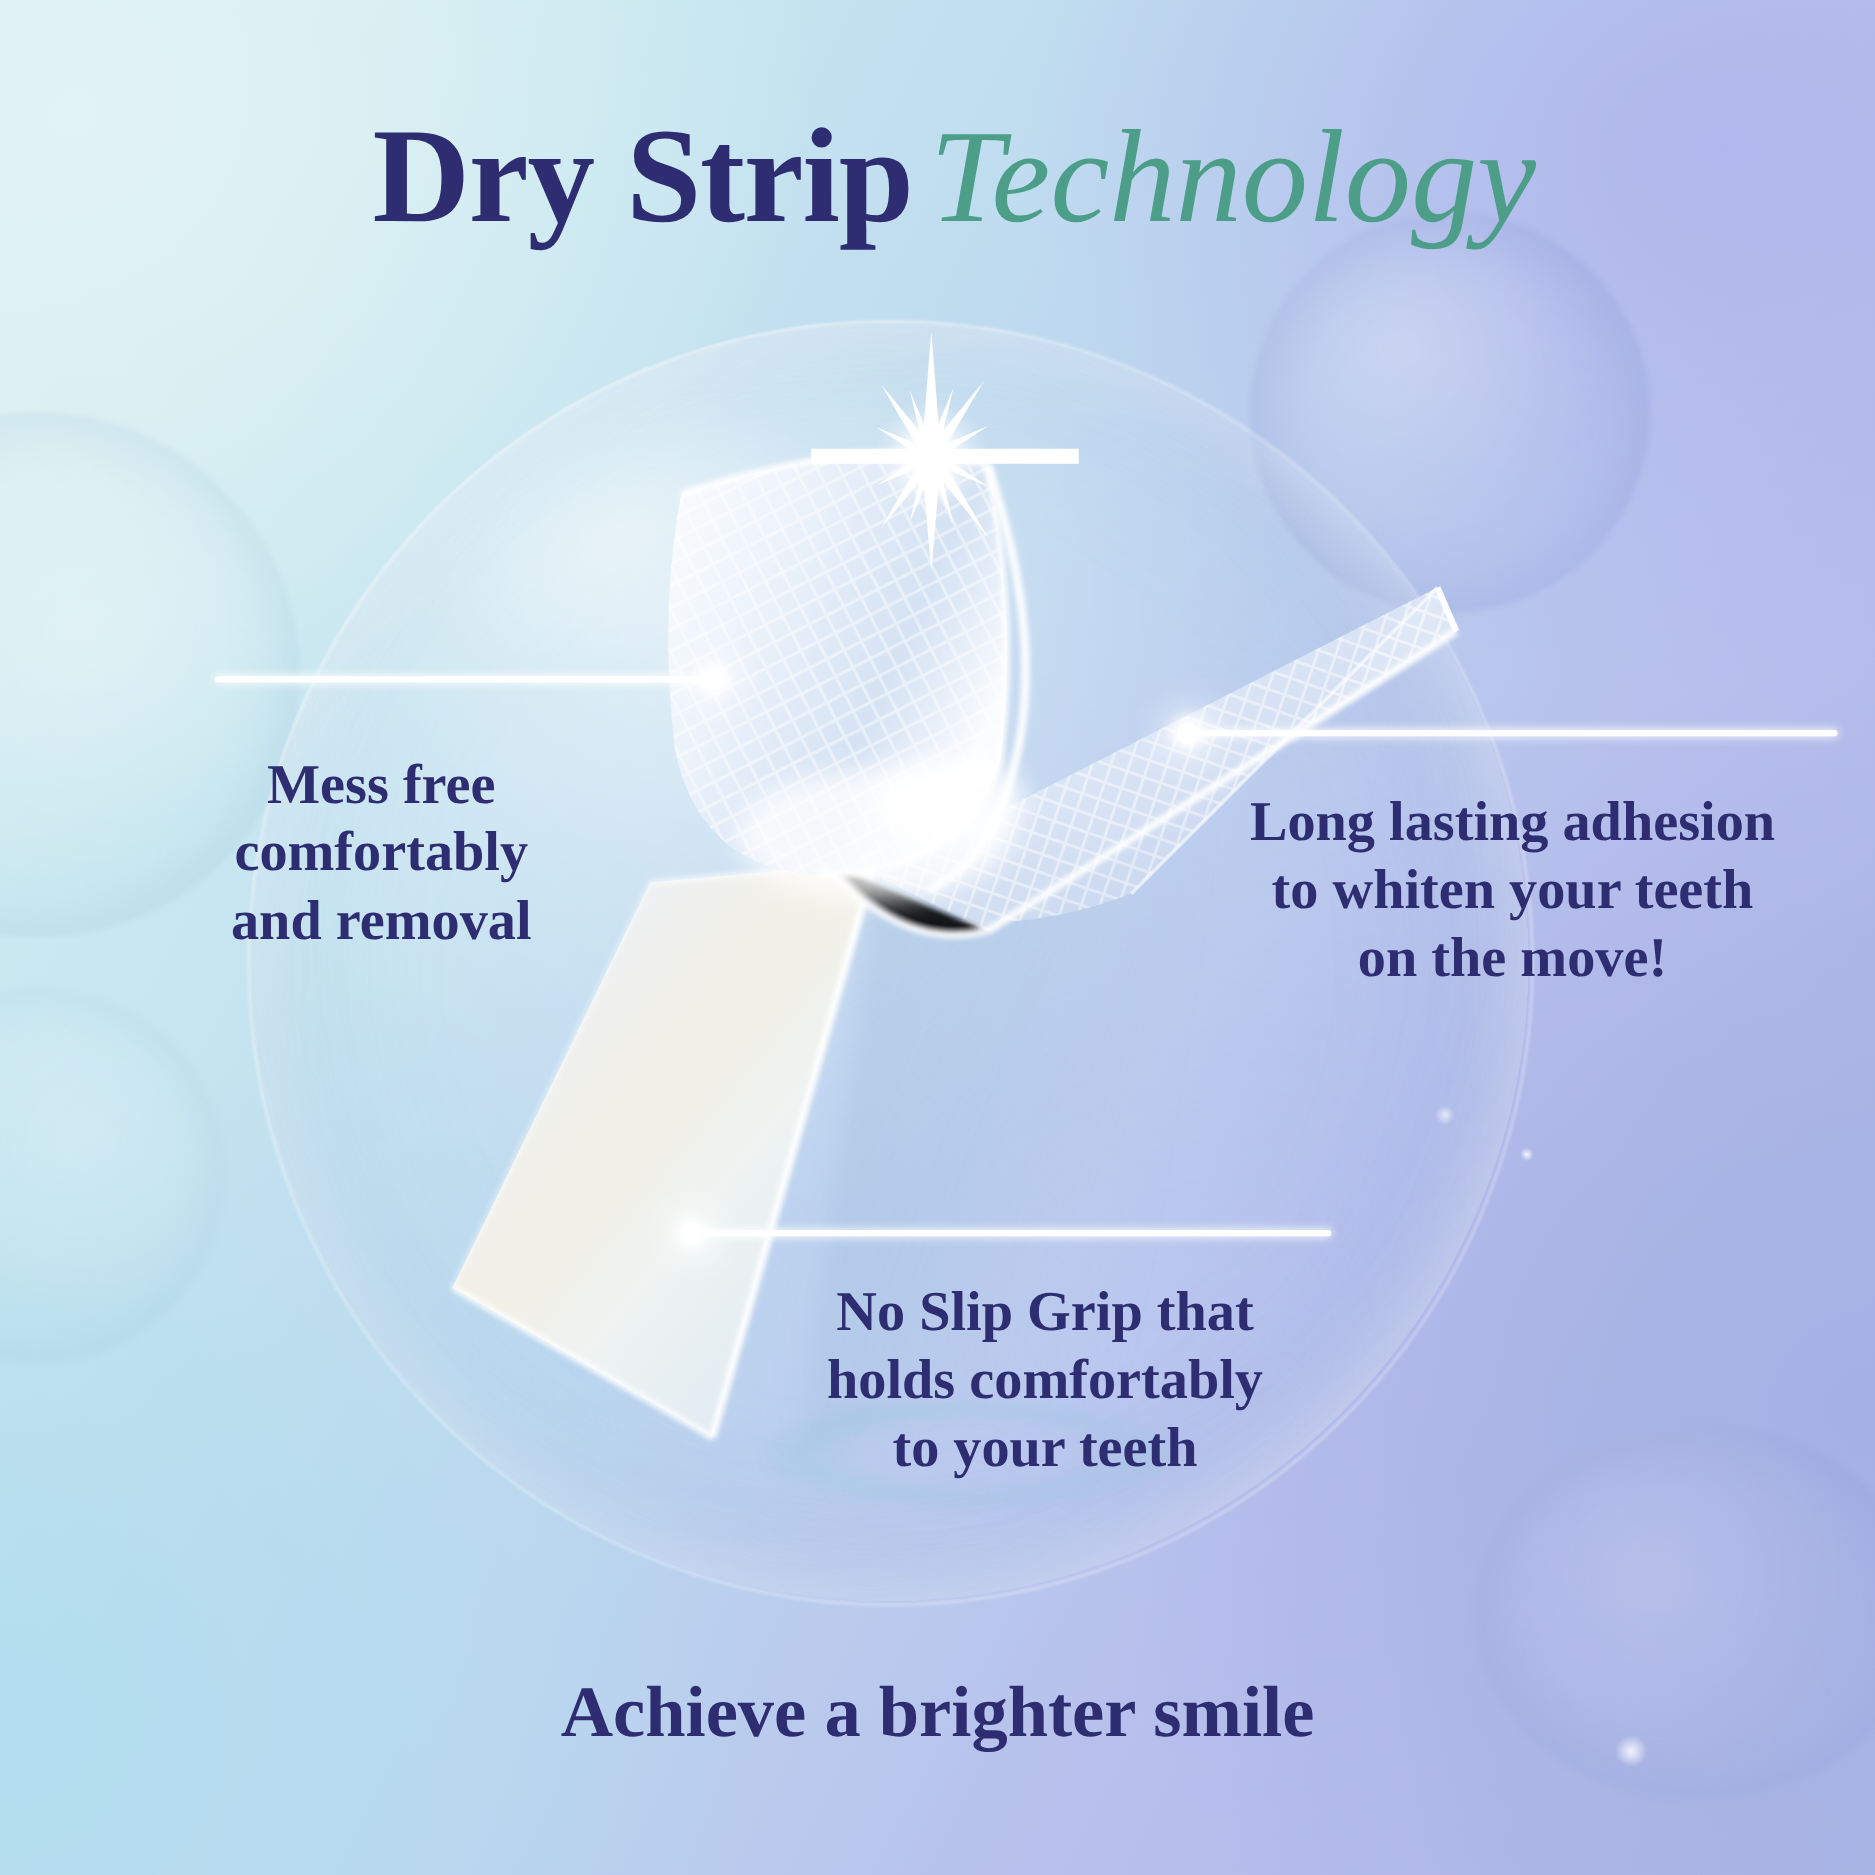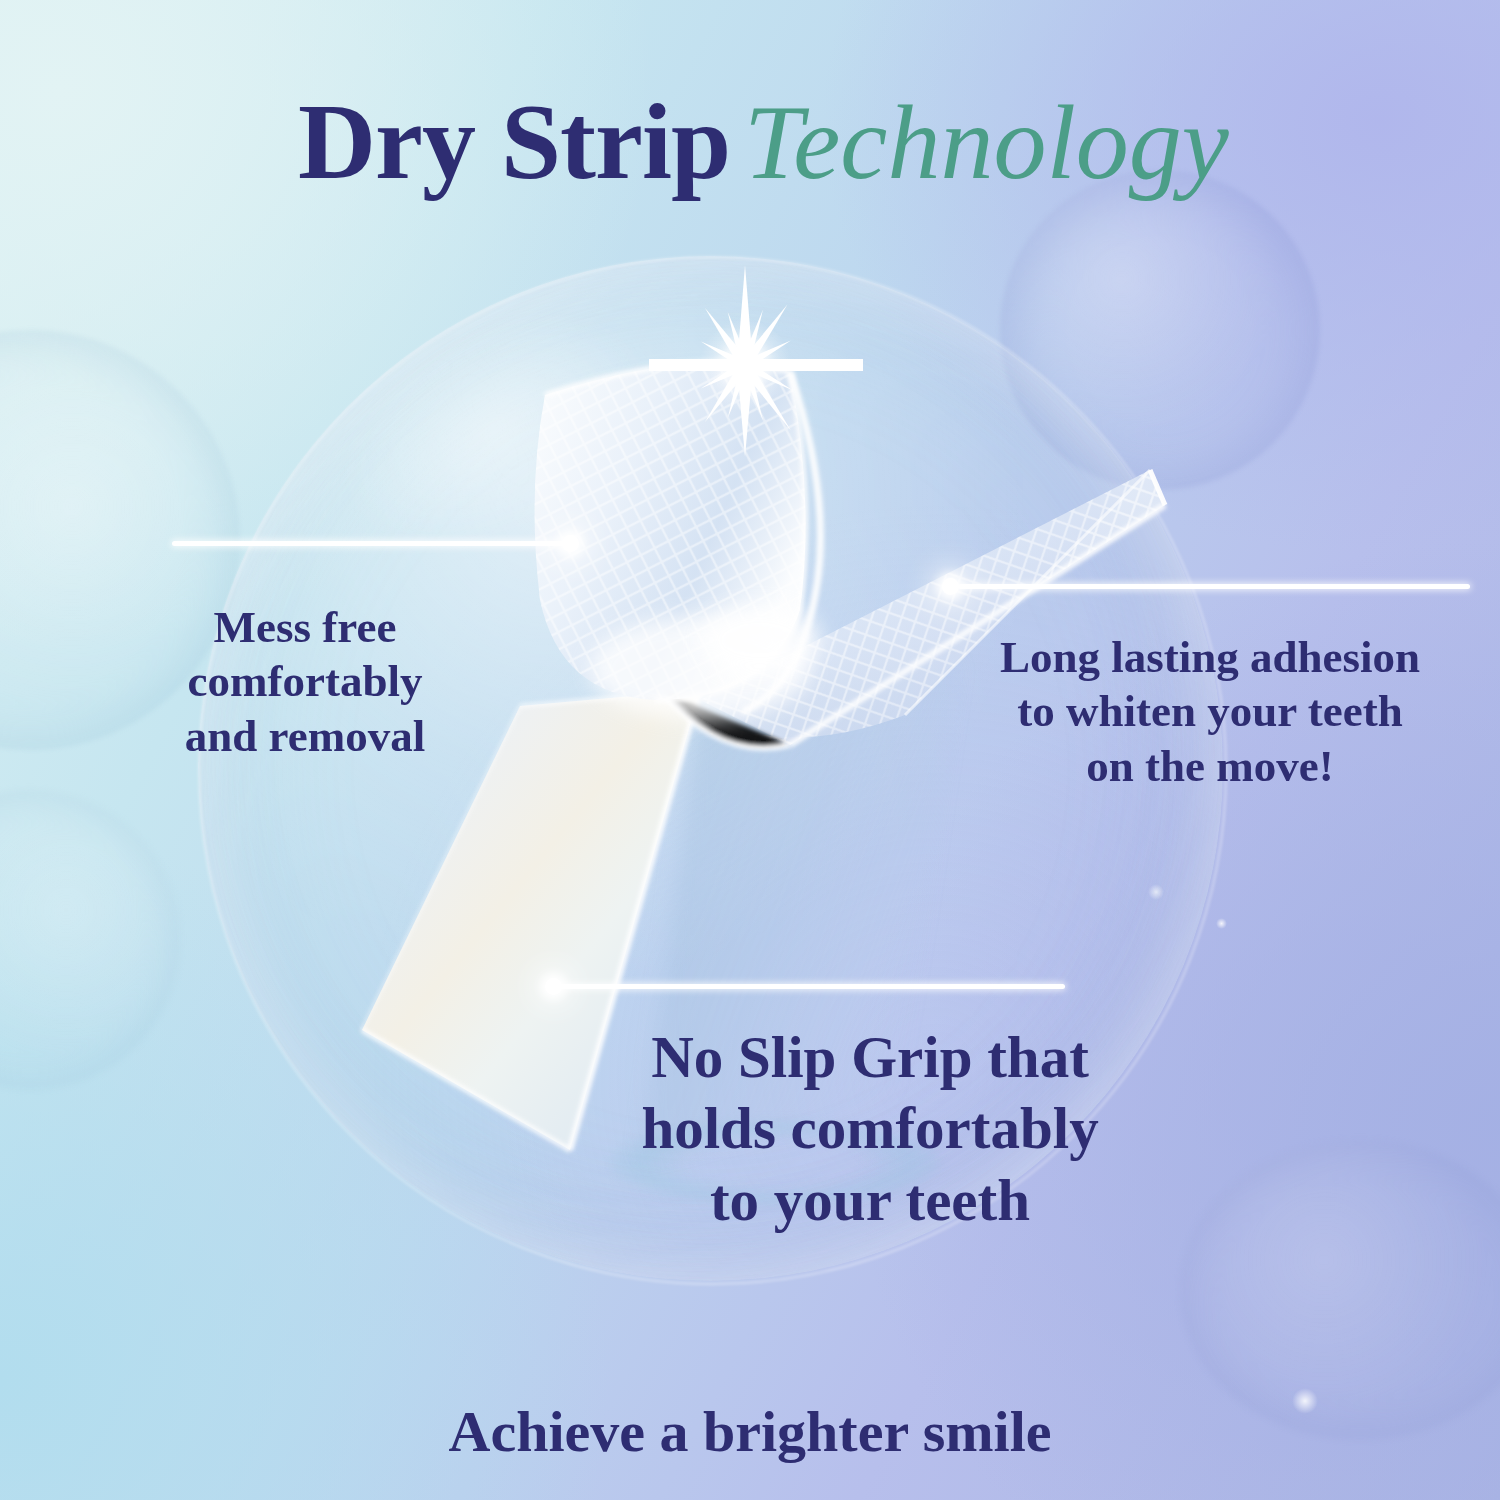--- a/index.html
+++ b/index.html
@@ -159,33 +159,33 @@
     position: absolute;
     color: #2e2d72;
     font-family: "Liberation Serif", "DejaVu Serif", serif;
     font-weight: bold;
     text-align: center;
     line-height: 1.21;
     white-space: pre-line;
   }
   #callout-left   { left: 110px;  top: 600px;  width: 390px; font-size: 45px; }
   #callout-right  { left: 950px;  top: 630px;  width: 520px; font-size: 45px; }
-  #callout-bottom { left: 640px;  top: 1022px; width: 460px; font-size: 59px; }
+  #callout-bottom { left: 606px;  top: 1022px; width: 460px; font-size: 45px; }
 
   
   .tagline {
     position: absolute;
     left: 0; right: 0;
     text-align: center;
     color: #2e2d72;
     font-family: "Liberation Serif", "DejaVu Serif", serif;
     white-space: nowrap;
     line-height: 1.12;
   }
-  #tagline-1 { top: 1400px; font-size: 58px; font-weight: bold; }
+  #tagline-1 { top: 1338px; font-size: 58px; font-weight: bold; }
   #tagline-2 { top: 1398px; font-size: 52px; font-weight: normal; }
 </style>
 </head>
 <body>
 
 <div id="poster">
 
   <div class="bub bub-tl"></div>
   <div class="bub bub-bl"></div>
   <div class="bub bub-tr"></div>

